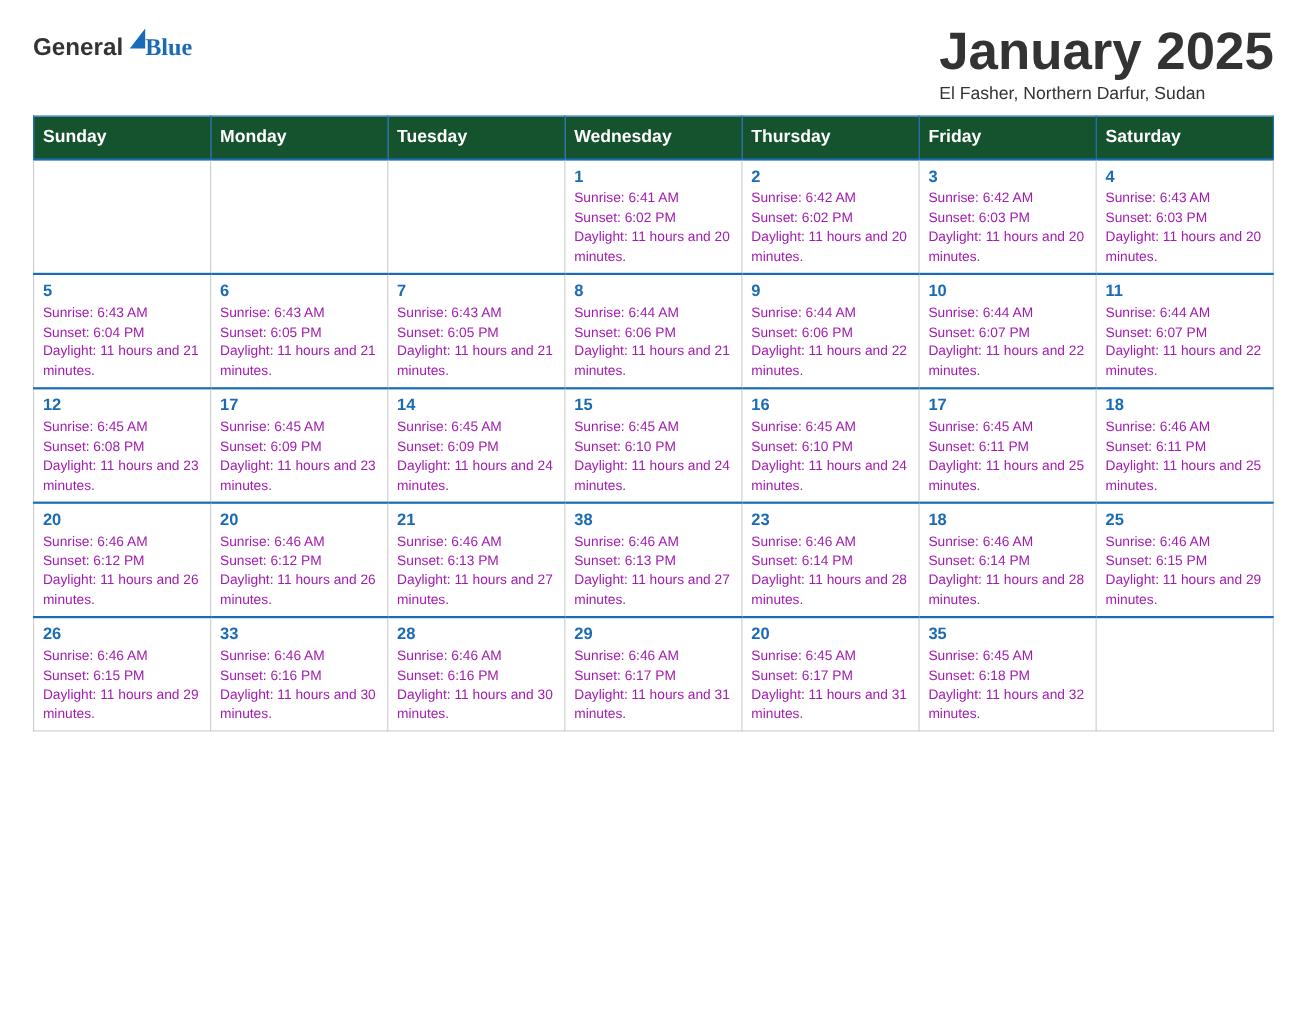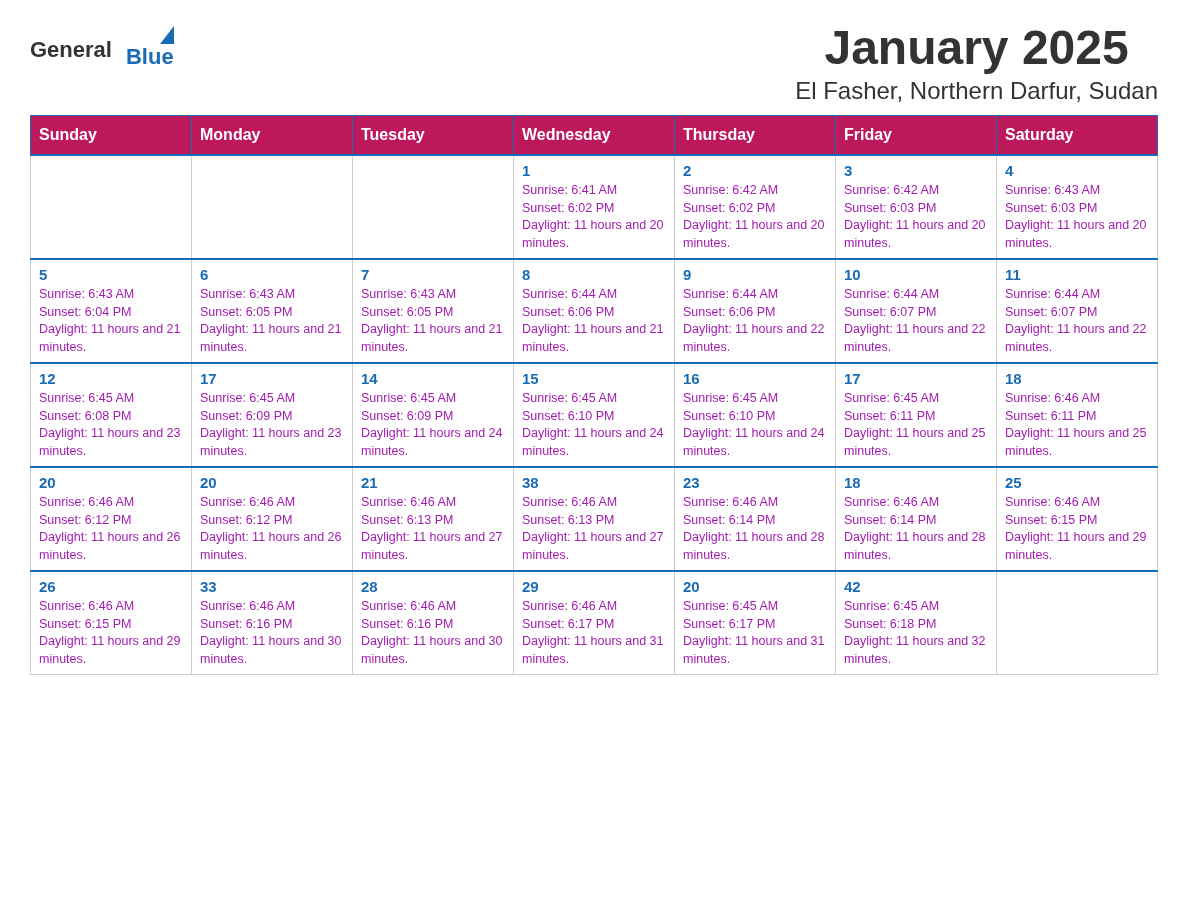--- a/index.html
+++ b/index.html
@@ -13,21 +13,21 @@
     }
     .header {
       display: flex;
       justify-content: space-between;
       align-items: flex-start;
       margin-bottom: 10px;
     }
     .logo {
       display: flex;
       align-items: center;
-      gap: 14px;
+      gap: 4px;
       margin-top: 10px;
     }
     .logo-text-general {
       font-size: 22px;
       font-weight: bold;
       color: #333;
     }
     .logo-text-blue {
       font-size: 22px;
       font-weight: bold;
@@ -35,40 +35,40 @@
     }
     .logo-triangle {
       width: 0;
       height: 0;
       border-left: 14px solid transparent;
       border-bottom: 18px solid #1a6bb5;
       margin-left: 2px;
       margin-top: -4px;
     }
     .title-block {
-      text-align: center;
+      text-align: left;
     }
     .month-year {
       font-size: 48px;
       font-weight: bold;
       color: #333;
     }
     .location {
-      font-size: 24px;
+      font-size: 16px;
       color: #333;
       margin-top: 2px;
     }
     .calendar-table {
       width: 100%;
       border-collapse: collapse;
       border: 1px solid #999;
       margin-top: 10px;
     }
     .calendar-table th {
-      background-color: #be185d;
+      background-color: #14532d;
       color: #fff;
       font-size: 16px;
       font-weight: bold;
       padding: 10px 8px;
       text-align: left;
       border: 1px solid #1a6bb5;
     }
     .calendar-table td {
       vertical-align: top;
       padding: 6px 8px;
@@ -96,21 +96,21 @@
     tr.week-row td {
       border-top: 2px solid #1a6bb5;
     }
   </style>
 </head>
 <body>
 
 <div class="header">
   <div class="logo">
     <span class="logo-text-general">General</span>
-    <div style="display:flex; flex-direction:column; align-items:flex-end;">
+    <div style="display:flex; flex-direction:row; align-items:flex-start;font-family:Liberation Serif, serif;">
       <div style="display:flex; align-items:center;">
         <div class="logo-triangle"></div>
       </div>
       <span class="logo-text-blue">Blue</span>
     </div>
   </div>
   <div class="title-block">
     <div class="month-year">January 2025</div>
     <div class="location">El Fasher, Northern Darfur, Sudan</div>
   </div>
@@ -315,21 +315,21 @@
 Sunset: 6:17 PM
 Daylight: 11 hours and 31 minutes.</div>
         </td>
         <td>
           <span class="day-number">20</span>
           <div class="day-info" style="white-space: pre-line;">Sunrise: 6:45 AM
 Sunset: 6:17 PM
 Daylight: 11 hours and 31 minutes.</div>
         </td>
         <td>
-          <span class="day-number">42</span>
+          <span class="day-number">35</span>
           <div class="day-info" style="white-space: pre-line;">Sunrise: 6:45 AM
 Sunset: 6:18 PM
 Daylight: 11 hours and 32 minutes.</div>
         </td>
         <td class="empty-cell"></td>
       </tr>
     </tbody>
 </table>
 
 </body></html>

